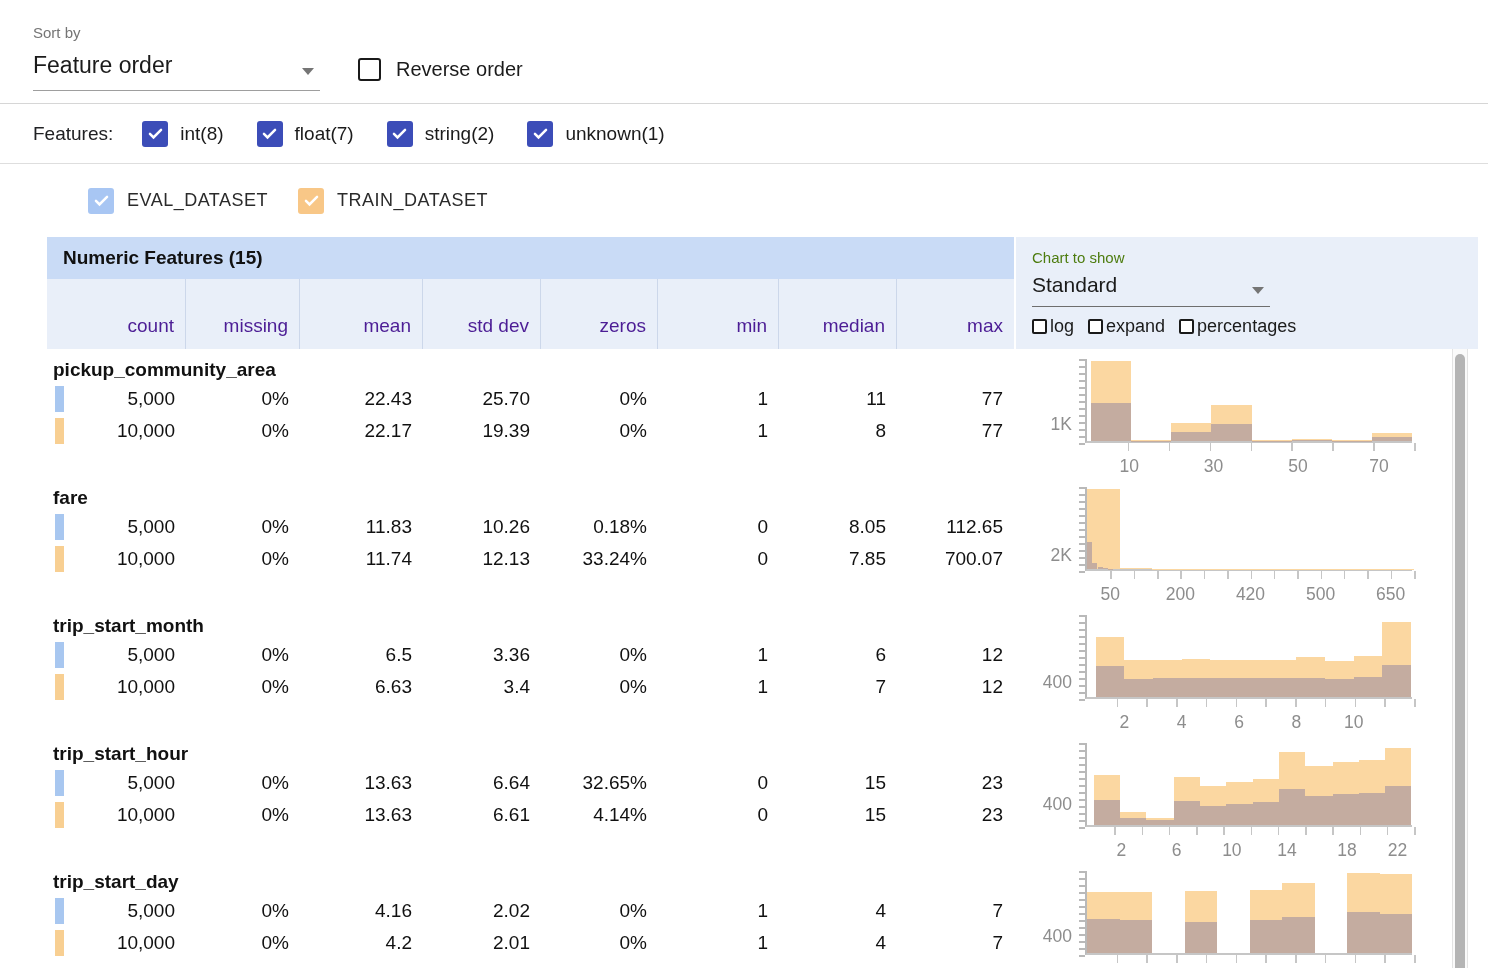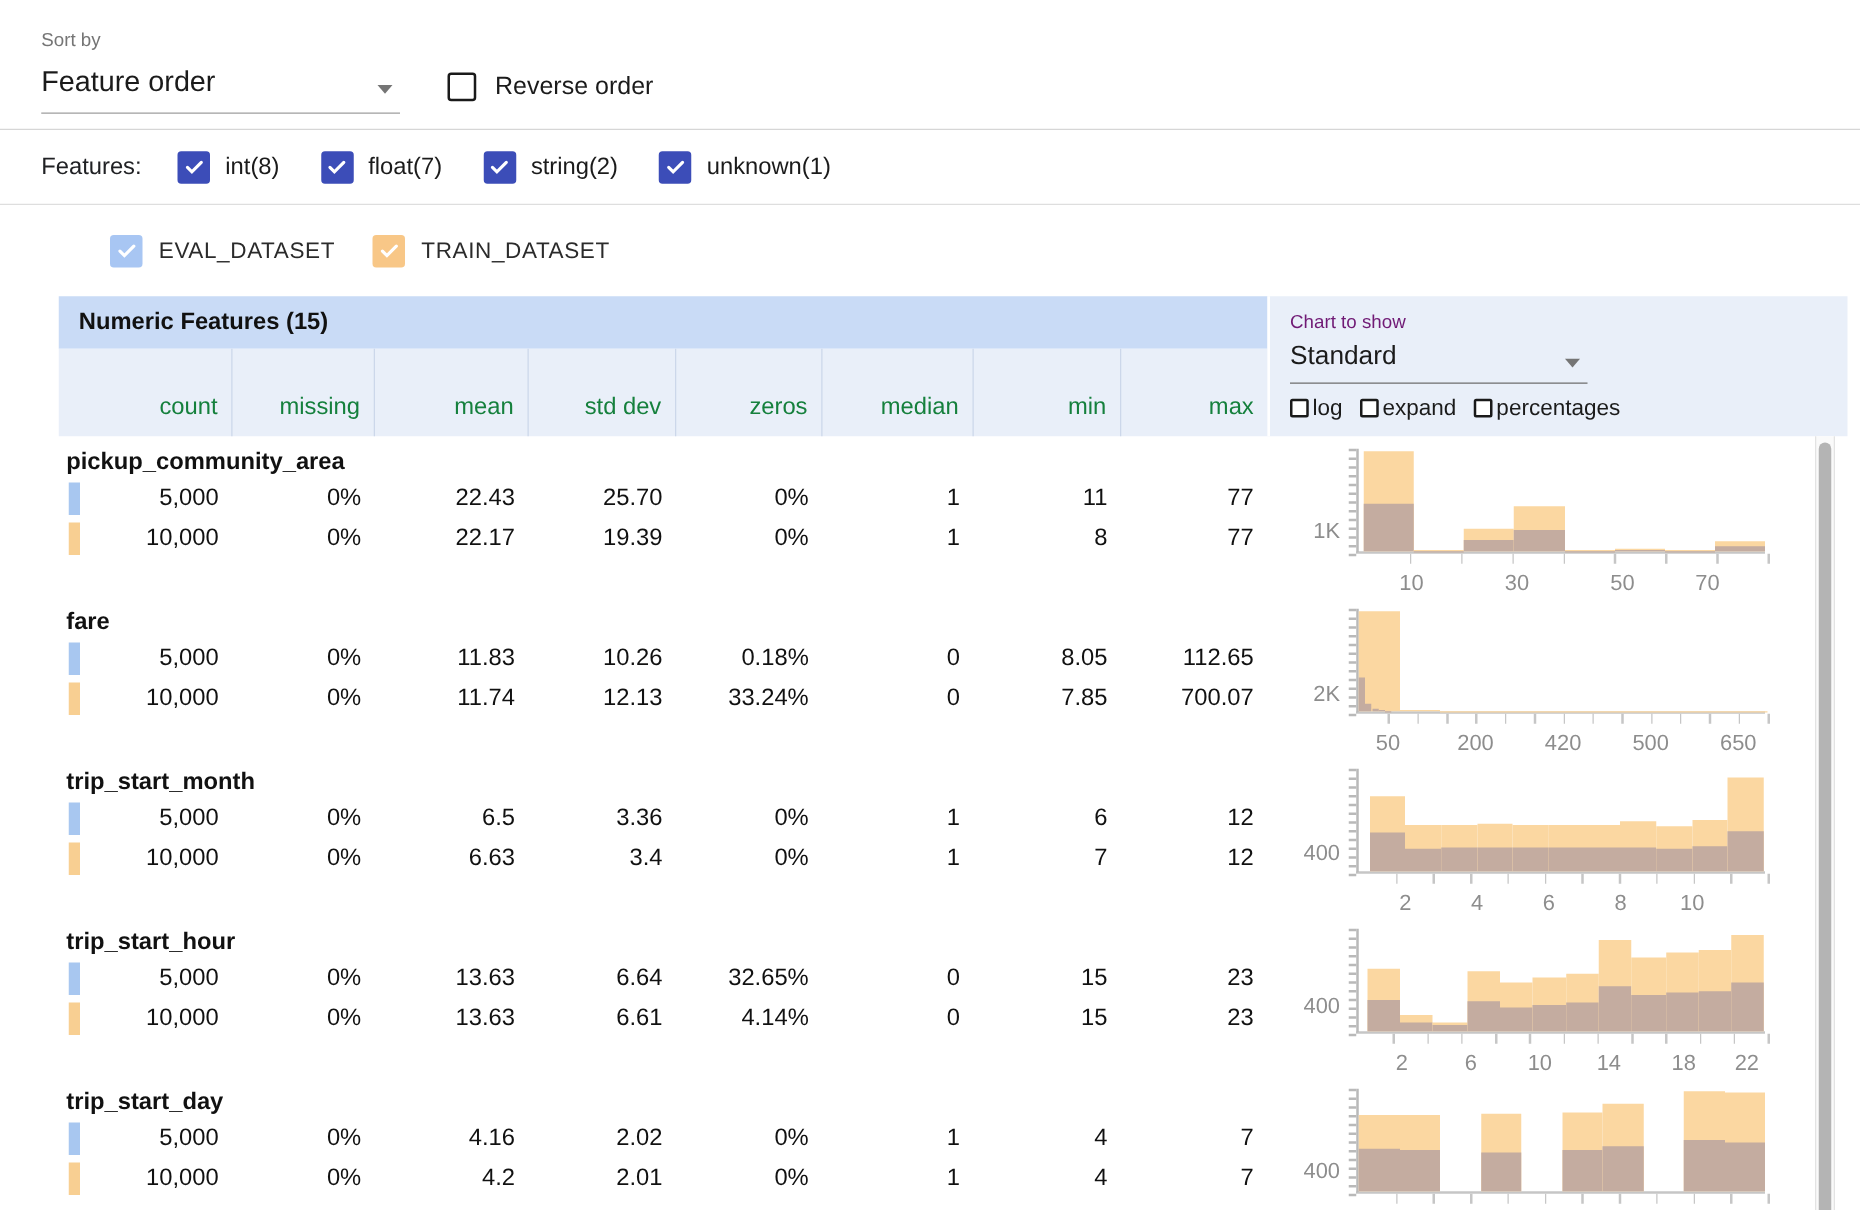--- a/index.html
+++ b/index.html
@@ -39,37 +39,37 @@
   .ds-item .lbl { margin-left:13px; font-size:18px; letter-spacing:.5px; color:#2b2b2b; }
 
   
   .main { position:relative; margin-left:47px; display:flex; }
   .left-col { width:967px; }
   .table-title { height:42px; background:#c9dbf6; display:flex; align-items:center;
     padding-left:16px; font-size:19px; font-weight:bold; color:#111; }
   .col-header { height:70px; background:#e9eff9; display:grid;
     grid-template-columns:139px 114px 123px 118px 117px 121px 118px 117px; }
   .col-cell { display:flex; justify-content:flex-end; align-items:flex-end;
-    padding:0 11px 12px 0; font-size:19px; color:#15803d; border-right:1px solid #ccd7ea; }
+    padding:0 11px 12px 0; font-size:19px; color:#4c1d95; border-right:1px solid #ccd7ea; }
   .col-cell:last-child { border-right:none; }
 
   .feature-block { height:128px; }
   .feature-name { height:34px; display:flex; align-items:flex-end; padding:0 0 2px 6px;
     font-size:19px; font-weight:bold; color:#111; }
   .stat-row { height:32px; display:grid; position:relative;
     grid-template-columns:139px 114px 123px 118px 117px 121px 118px 117px; }
   .marker { position:absolute; left:8px; top:3px; width:9px; height:26px; }
   .stat-cell { display:flex; justify-content:flex-end; align-items:center;
     padding-right:11px; font-size:19px; color:#111; }
 
   
   .right-col { width:464px; position:relative; }
   .chart-controls { height:112px; background:#e9eff9; border-left:2px solid #fff;
     padding:12px 0 0 16px; position:relative; }
-  .cc-label { font-size:15px; color:#701a75; }
+  .cc-label { font-size:15px; color:#4d7c0f; }
   .cc-select { width:238px; margin-top:7px; padding-bottom:9px; border-bottom:1.5px solid #6e6e6e; }
   .cc-select .sel-text { font-size:21px; }
   .cc-opts { display:flex; align-items:center; margin-top:9px; }
   .cc-opt { display:flex; align-items:center; margin-right:14px; cursor:pointer; }
   .small-box { width:15px; height:15px; border:2px solid #1a1a1a; border-radius:2px; background:#fff; }
   .cc-opt .lbl { font-size:18px; margin-left:3px; color:#1b1b1b; }
 
   .chart-block { height:128px; position:relative; }
   .plot { position:absolute; left:71px; top:10px; width:327px; height:84px;
     border-left:2px solid #b9b9b9; border-bottom:2px solid #c6c6c6; }
@@ -162,22 +162,22 @@
 
 <div class="main">
   <div class="left-col">
     <div class="table-title">Numeric Features (15)</div>
     <div class="col-header" id="col-header">
         <div class="col-cell">count</div>
         <div class="col-cell">missing</div>
         <div class="col-cell">mean</div>
         <div class="col-cell">std dev</div>
         <div class="col-cell">zeros</div>
+        <div class="col-cell">min</div>
         <div class="col-cell">median</div>
-        <div class="col-cell">min</div>
         <div class="col-cell">max</div>
       </div>
     <div id="feature-rows">
         <div class="feature-block">
           <div class="feature-name">pickup_community_area</div>
           <div class="stat-row">
             <span class="marker" style="background: rgb(168, 199, 240);"></span>
             <div class="stat-cell">5,000</div>
             <div class="stat-cell">0%</div>
             <div class="stat-cell">22.43</div>
@@ -359,21 +359,21 @@
             <span class="xtick" style="left: 81.75px;"></span>
             <span class="xtick" style="left: 122.625px;"></span>
             <span class="xtick" style="left: 163.5px;"></span>
             <span class="xtick" style="left: 204.375px;"></span>
             <span class="xtick" style="left: 245.25px;"></span>
             <span class="xtick" style="left: 286.125px;"></span>
             <span class="xtick" style="left: 327px;"></span>
             <div class="xlab" style="left: 42.1935px;">10</div>
             <div class="xlab" style="left: 126.581px;">30</div>
             <div class="xlab" style="left: 210.968px;">50</div>
-            <div class="xlab" style="left: 279px;">70</div>
+            <div class="xlab" style="left: 292px;">70</div>
           </div>
           <div class="ylab" style="left: 0px; top: 65.9091px;">1K</div>
         </div>
         <div class="chart-block">
           <div class="plot">
             <span class="ytick" style="top: 0px;"></span>
             <span class="ytick" style="top: 7px;"></span>
             <span class="ytick" style="top: 14px;"></span>
             <span class="ytick" style="top: 21px;"></span>
             <span class="ytick" style="top: 28px;"></span>

